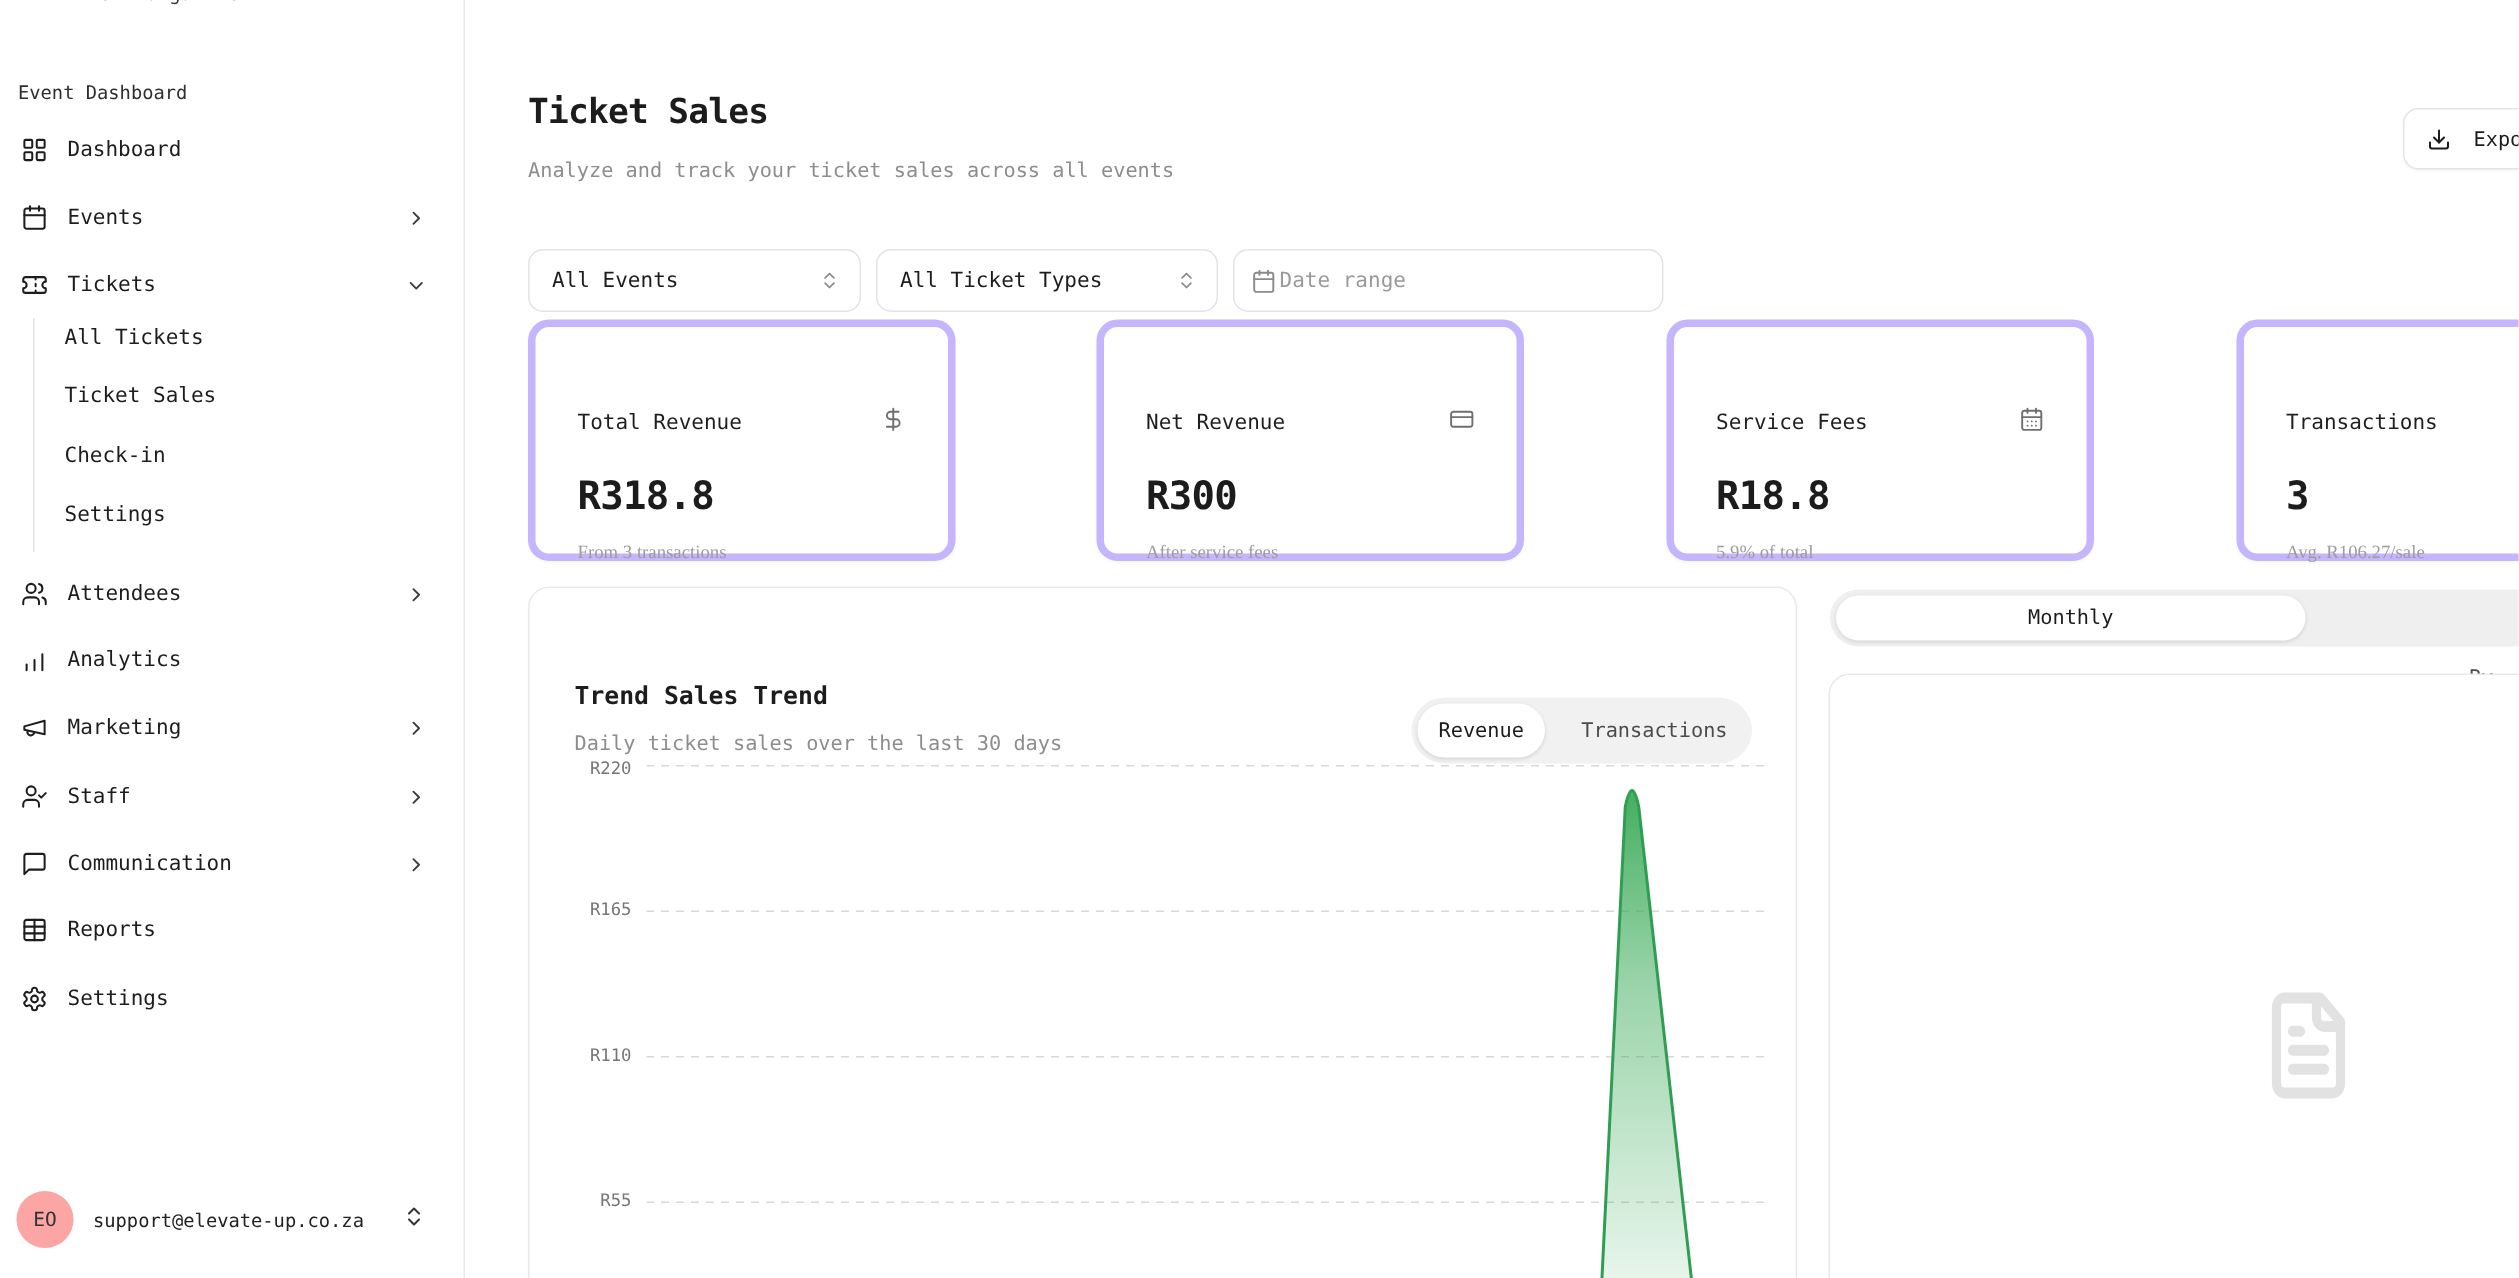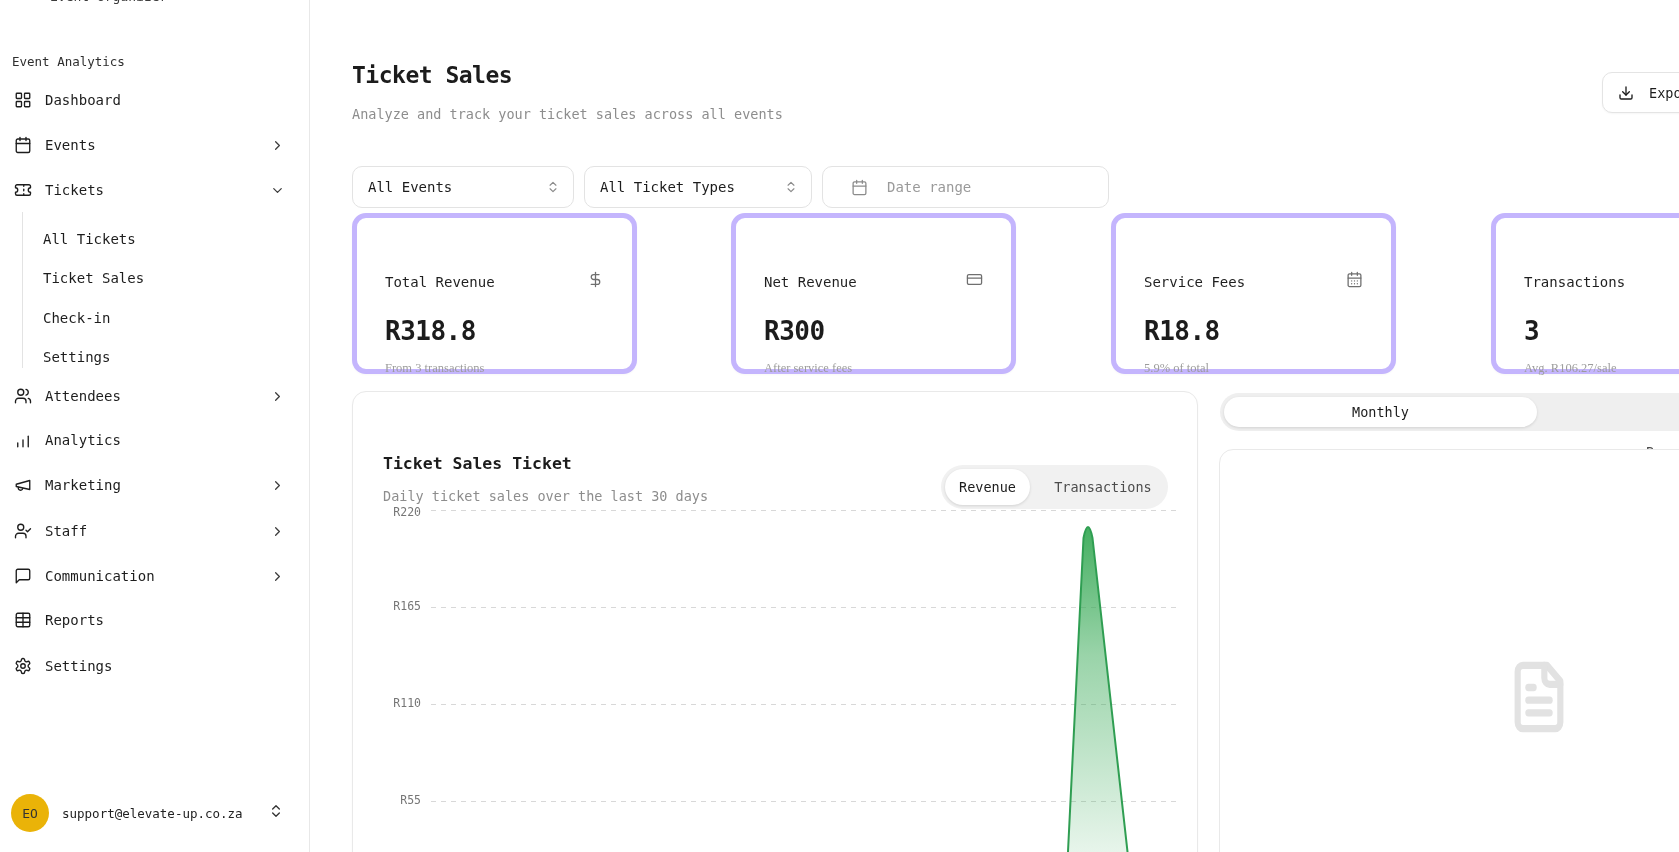--- a/index.html
+++ b/index.html
@@ -11,42 +11,42 @@
   svg { display:block; }
   
   .sidebar { position:absolute; left:0; top:0; width:310px; height:852px;
     background:#fff; border-right:1px solid #e8e8e8; }
   .org-name { position:absolute; top:-11px; left:50px; font-size:13px; color:#3c3c3c; }
   .section-label { position:absolute; left:12px; top:54px; font-size:12.5px; color:#2e2e2e; }
   .nav-row { position:absolute; left:14px; right:10px; height:40px;
     display:flex; align-items:center; gap:13px; font-size:14px; color:#1d1d1d; cursor:pointer; }
   .nav-row .chev { margin-left:auto; margin-right:14px; color:#3c3c3c; }
   .sub-line { position:absolute; left:22px; top:212px; width:1px; height:156px; background:#e3e3e3; }
-  .sub-row { position:absolute; left:43px; height:30px; display:flex; align-items:flex-end;
+  .sub-row { position:absolute; left:43px; height:30px; display:flex; align-items:flex-start;
     font-size:14px; color:#1d1d1d; cursor:pointer; }
   .side-footer { position:absolute; left:0; bottom:0; width:310px; height:76px; }
   .avatar { position:absolute; left:11px; top:18px; width:38px; height:38px; border-radius:50%;
-    background:#eab308; display:flex; align-items:center; justify-content:center;
+    background:#fca5a5; display:flex; align-items:center; justify-content:center;
     font-size:13px; color:#333; }
   .footer-email { position:absolute; left:62px; top:30px; font-size:12.5px; color:#222; }
   .footer-chev { position:absolute; left:268px; top:27px; color:#333; }
   
   .page-title { position:absolute; left:352px; top:62px; font-size:23px; font-weight:bold; letter-spacing:-0.5px; }
   .page-subtitle { position:absolute; left:352px; top:106px; font-size:13.5px; color:#8d8d8d; }
   .export-btn { position:absolute; left:1602px; top:72px; width:150px; height:41px;
     border:1px solid #e4e4e4; border-radius:10px; background:#fff;
     display:flex; align-items:center; gap:15px; padding:0 15px; font-size:13.5px;
     box-shadow:0 1px 2px rgba(0,0,0,.04); cursor:pointer; }
   
   .filter { position:absolute; top:166px; height:42px; border:1px solid #e3e3e3; border-radius:10px;
     background:#fff; display:flex; align-items:center; font-size:14px; cursor:pointer; }
   .filter .updown { position:absolute; right:13px; color:#8b8b8b; }
   .f-events { left:352px; width:222px; padding:0 15px; }
   .f-types  { left:584px; width:228px; padding:0 15px; }
-  .f-date   { left:822px; width:287px; padding:0 28px; gap:19px; color:#9a9a9a; }
+  .f-date   { left:822px; width:287px; padding:0 11px; gap:2px; color:#9a9a9a; }
   .f-date .cal { color:#8b8b8b; }
   
   .stat-card { position:absolute; top:213px; width:285px; height:161px; background:#fff;
     border:5px solid #c4b5fd; border-radius:14px; box-shadow:0 1px 2px rgba(0,0,0,.03); }
   .stat-label { position:absolute; left:28px; top:56px; font-size:14px; color:#1f1f1f; }
   .stat-icon  { position:absolute; right:28px; top:53px; color:#6f6f6f; }
   .stat-value { position:absolute; left:28px; top:98px; font-size:26px; font-weight:bold; letter-spacing:-0.5px; }
   .stat-sub   { position:absolute; left:28px; top:143px; font-size:12.5px; color:#9c9c9c;font-family:Liberation Serif, serif; }
   
   .trend-card { position:absolute; left:352px; top:391px; width:846px; height:530px;
@@ -71,21 +71,21 @@
   .period-by { position:absolute; left:426px; top:0; line-height:38px; font-size:13.5px; color:#4c4c4c; cursor:pointer;margin-top:40px; }
   .right-card { position:absolute; left:1219px; top:449px; width:680px; height:470px;
     background:#fff; border:1px solid #e9e9e9; border-radius:14px; }
   .empty-doc { position:absolute; left:287px; top:209px; color:#e2e2e2; }
 </style>
 </head>
 <body>
 
 <div class="sidebar">
   <div class="org-name">Event Organizer</div>
-  <div class="section-label">Event Analytics</div>
+  <div class="section-label">Event Dashboard</div>
 
   <div class="nav-row" style="top:80px">
     <svg width="18" height="18" viewBox="0 0 24 24" fill="none" stroke="currentColor" stroke-width="1.8" stroke-linecap="round" stroke-linejoin="round">
         <rect x="3" y="3" width="7" height="7" rx="1"></rect>
         <rect x="14" y="3" width="7" height="7" rx="1"></rect>
         <rect x="14" y="14" width="7" height="7" rx="1"></rect>
         <rect x="3" y="14" width="7" height="7" rx="1"></rect>
       </svg>
     <span>Dashboard</span>
   </div>
@@ -311,21 +311,21 @@
   <div class="stat-value">R18.8</div>
   <div class="stat-sub">5.9% of total</div>
 </div>
 <div class="stat-card" style="left:1491px">
   <div class="stat-label">Transactions</div>
   <div class="stat-value">3</div>
   <div class="stat-sub">Avg. R106.27/sale</div>
 </div>
 
 <div class="trend-card">
-  <div class="trend-title">Ticket Sales Ticket</div>
+  <div class="trend-title">Trend Sales Trend</div>
   <div class="trend-sub">Daily ticket sales over the last 30 days</div>
   <div class="trend-toggle">
     <div class="tg-pill">Revenue</div>
     <div class="tg-rest">Transactions</div>
   </div>
 
   <div class="ytick" style="top:113px">R220</div>
   <div class="ytick" style="top:207px">R165</div>
   <div class="ytick" style="top:304px">R110</div>
   <div class="ytick" style="top:401px">R55</div>

